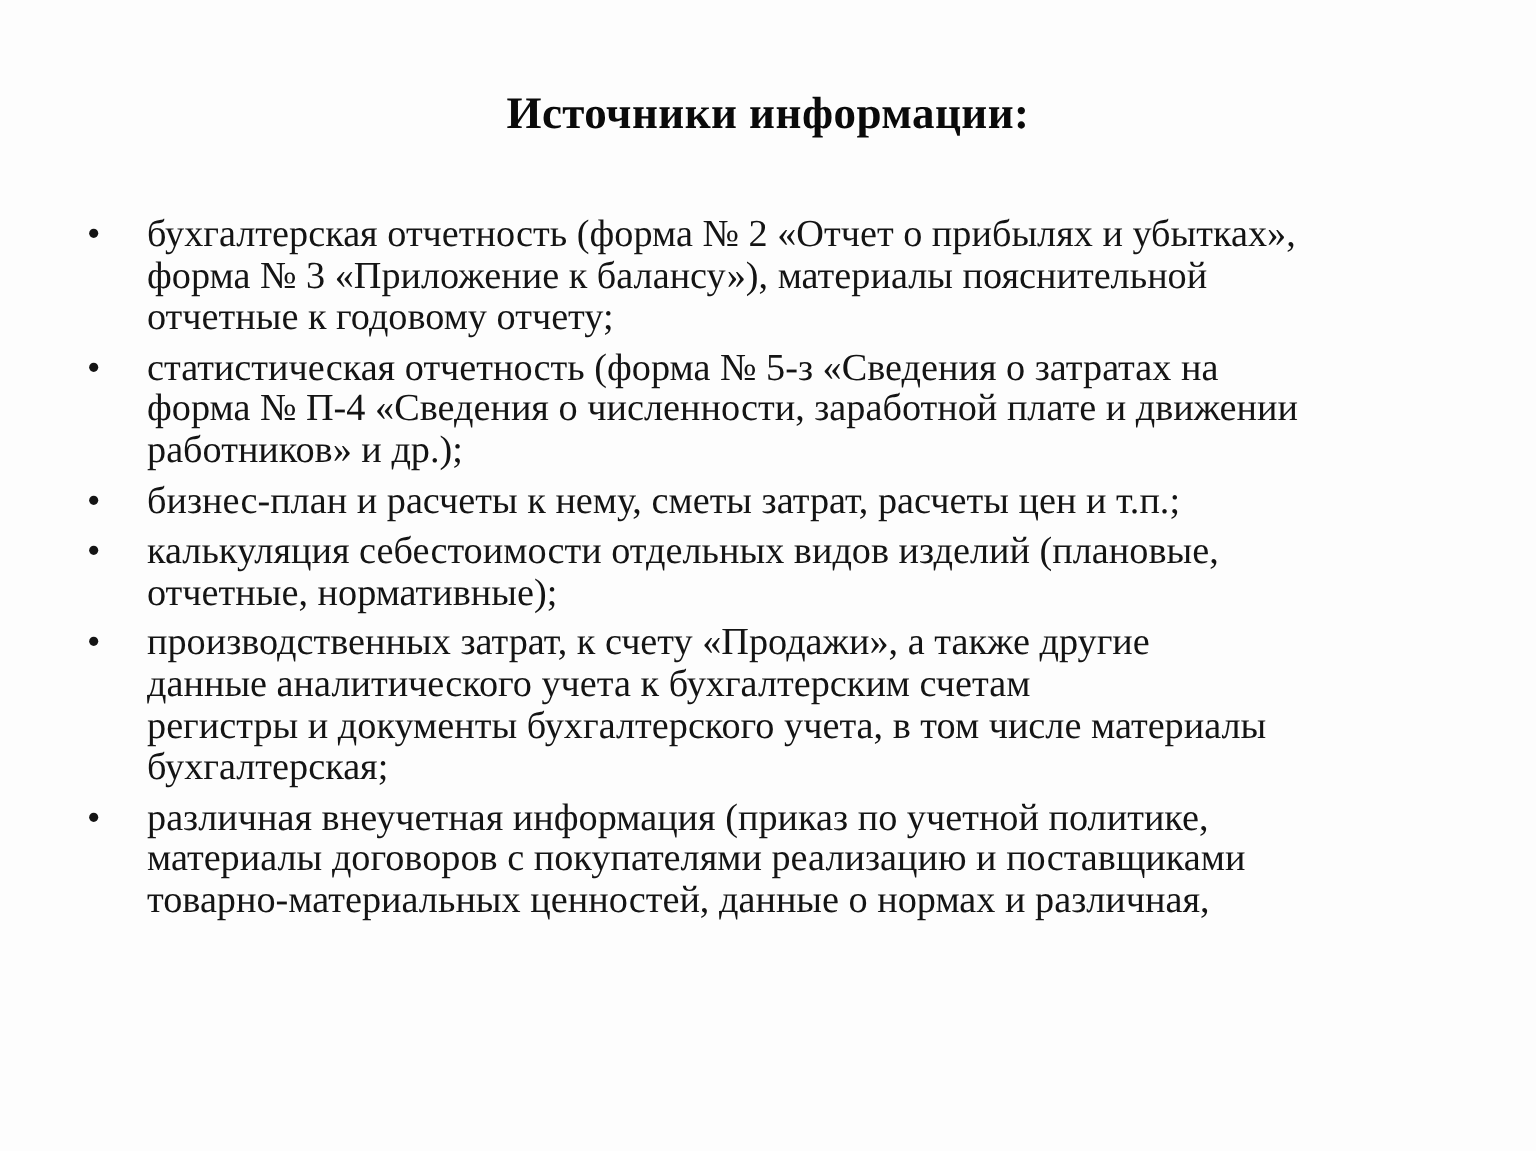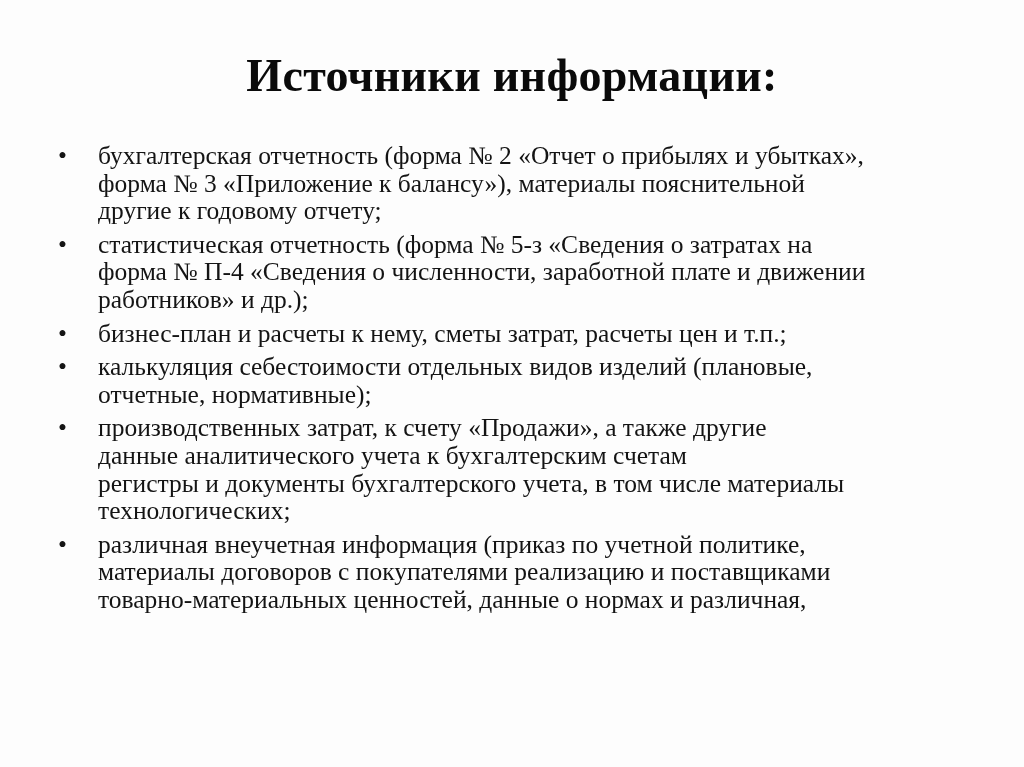--- a/index.html
+++ b/index.html
@@ -21,21 +21,21 @@
       width: 1024px;
       height: 767px;
       background: #fdfdfd;
     }
     .title {
       position: absolute;
       left: 0;
       top: 48px;
       width: 1024px;
       text-align: center;
-      font-size: 46px;
+      font-size: 30px;
       font-weight: bold;
       line-height: 56px;
       color: #0a0a0a;
       letter-spacing: 0.3px;
     }
     .bullets {
       position: absolute;
       left: 58px;
       top: 142px;
       width: 920px;
@@ -68,21 +68,21 @@
 <body>
 
 <div class="slide">
   <div class="title">Источники информации:</div>
 
   <ul class="bullets">
     <li class="bullet-item">
       <span class="bullet-dot">•</span>
       <span class="line">бухгалтерская отчетность (форма № 2 «Отчет о прибылях и убытках»,</span>
       <span class="line">форма № 3 «Приложение к балансу»), материалы пояснительной</span>
-      <span class="line">другие к годовому отчету;</span>
+      <span class="line">отчетные к годовому отчету;</span>
     </li>
     <li class="bullet-item">
       <span class="bullet-dot">•</span>
       <span class="line">статистическая отчетность (форма № 5-з «Сведения о затратах на</span>
       <span class="line">форма № П-4 «Сведения о численности, заработной плате и движении</span>
       <span class="line">работников» и др.);</span>
     </li>
     <li class="bullet-item">
       <span class="bullet-dot">•</span>
       <span class="line">бизнес-план и расчеты к нему, сметы затрат, расчеты цен и т.п.;</span>
@@ -90,21 +90,21 @@
     <li class="bullet-item">
       <span class="bullet-dot">•</span>
       <span class="line">калькуляция себестоимости отдельных видов изделий (плановые,</span>
       <span class="line">отчетные, нормативные);</span>
     </li>
     <li class="bullet-item">
       <span class="bullet-dot">•</span>
       <span class="line">производственных затрат, к счету «Продажи», а также другие</span>
       <span class="line">данные аналитического учета к бухгалтерским счетам</span>
       <span class="line">регистры и документы бухгалтерского учета, в том числе материалы</span>
-      <span class="line">технологических;</span>
+      <span class="line">бухгалтерская;</span>
     </li>
     <li class="bullet-item">
       <span class="bullet-dot">•</span>
       <span class="line">различная внеучетная информация (приказ по учетной политике,</span>
       <span class="line">материалы договоров с покупателями реализацию и поставщиками</span>
       <span class="line">товарно-материальных ценностей, данные о нормах и различная,</span>
     </li>
   </ul>
 </div>
 

